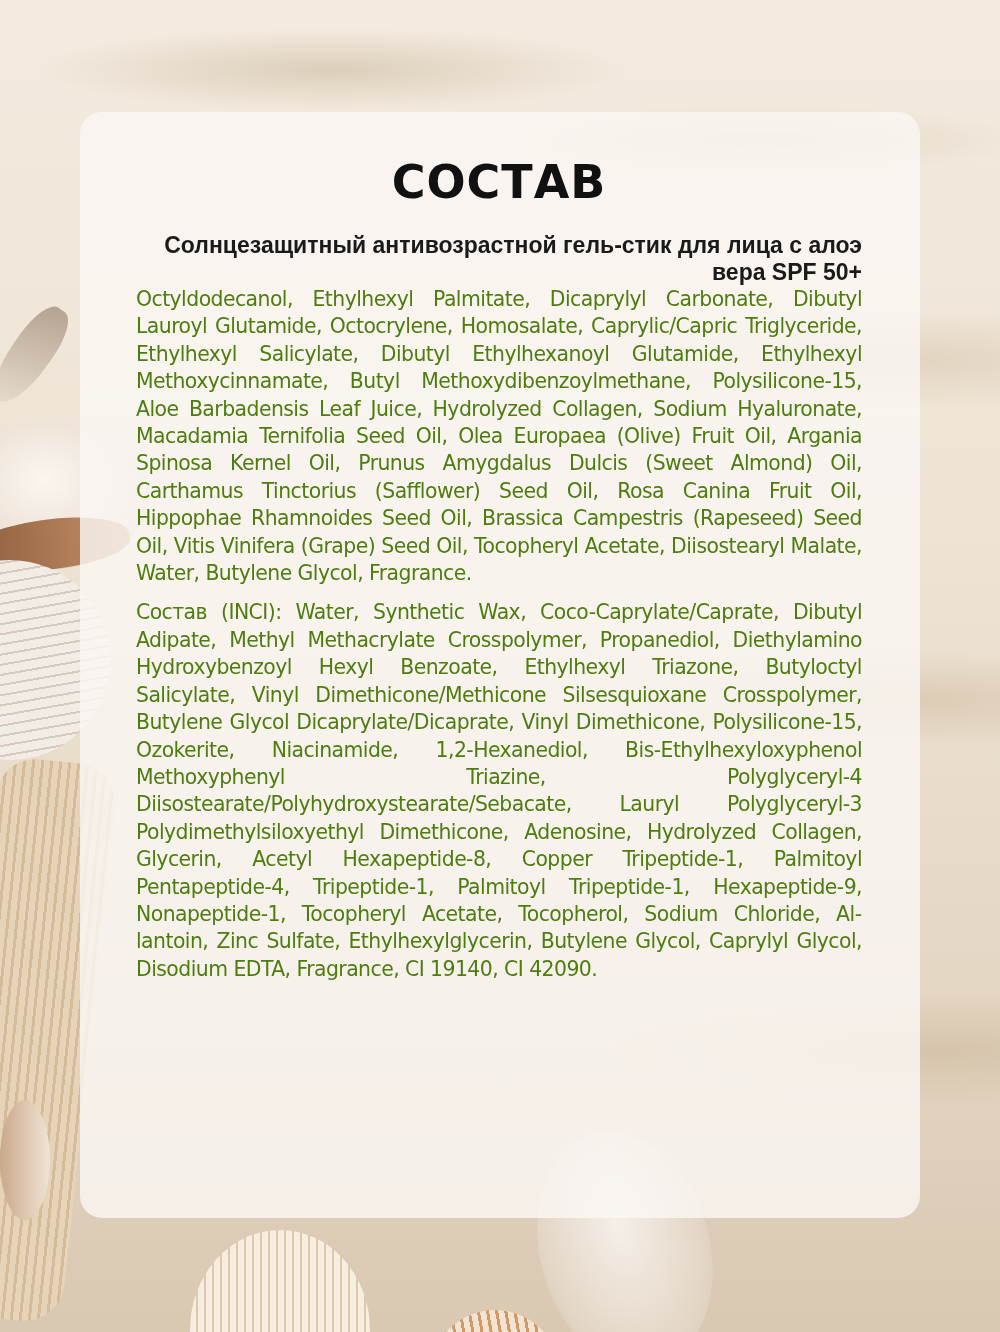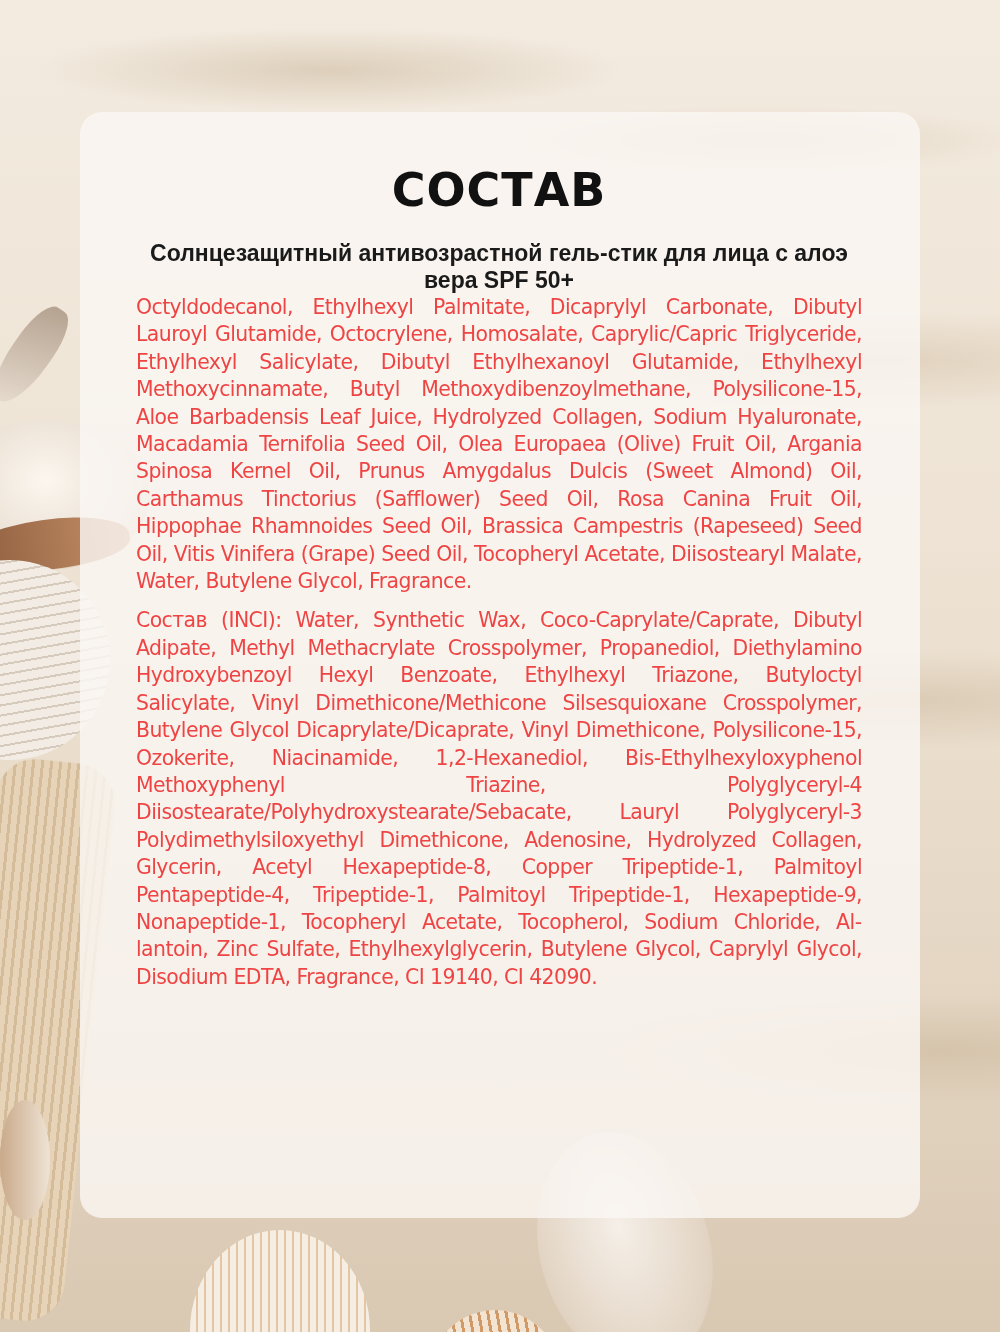--- a/index.html
+++ b/index.html
@@ -22,35 +22,35 @@
     .star { left: -30px; top: 760px; width: 120px; height: 560px; background: repeating-linear-gradient(90deg, #e6d3b8 0 6px, #d4bb9a 6px 9px); border-radius: 40px; transform: rotate(6deg); }
     .shell-e { left: 190px; top: 1230px; width: 180px; height: 200px; background: repeating-linear-gradient(90deg, #f6ede3 0 6px, #e2c6a6 6px 8px); }
     .shell-f { left: 420px; top: 1310px; width: 150px; height: 180px; background: repeating-linear-gradient(80deg, #f3e4d2 0 6px, #cf9a68 6px 9px); }
     .shell-h { left: 540px; top: 1130px; width: 170px; height: 240px; background: radial-gradient(ellipse at 50% 40%, #f5efe8 0%, #e2d4c3 70%, #c8b59f 100%); transform: rotate(-15deg); }
     .shell-i { left: 0px; top: 1100px; width: 50px; height: 120px; background: linear-gradient(90deg, #c9a98a, #efe3d4); }
 
     .panel {
       position: absolute; left: 80px; top: 112px; width: 840px; height: 1106px;
       border-radius: 22px;
       background: rgba(250,247,243,0.82);
-      box-sizing: border-box; padding: 8px 58px 0 56px;
+      box-sizing: border-box; padding: 0 58px 0 56px;
     }
     .title {
       text-align: center; margin: 40px 0 0 0; height: 80px;
       font-family: "DejaVu Sans", sans-serif; font-weight: bold;
       font-size: 46px; letter-spacing: 1px; color: #111; line-height: 60px;
     }
     .section-heading {
       font-family: "Liberation Sans", sans-serif; font-weight: bold;
       font-size: 23px; line-height: 27px; color: #1a1a1a;
-      text-align: center; margin: 0;
+      text-align: right; margin: 0;
     }
     .section-text {
       font-family: "DejaVu Sans", sans-serif;
-      font-size: 20.4px; line-height: 27.4px; color: #ef4444;
+      font-size: 20.4px; line-height: 27.4px; color: #4d7c0f;
       text-align: justify; hyphens: manual; margin: 0;
       letter-spacing: -0.55px; word-spacing: 0px;
     }
     .section { margin: 0; }
     .section + .section { margin-top: 12px; }
   </style>
 </head>
 <body>
 
 <div class="bg-shell shell-d"></div>

